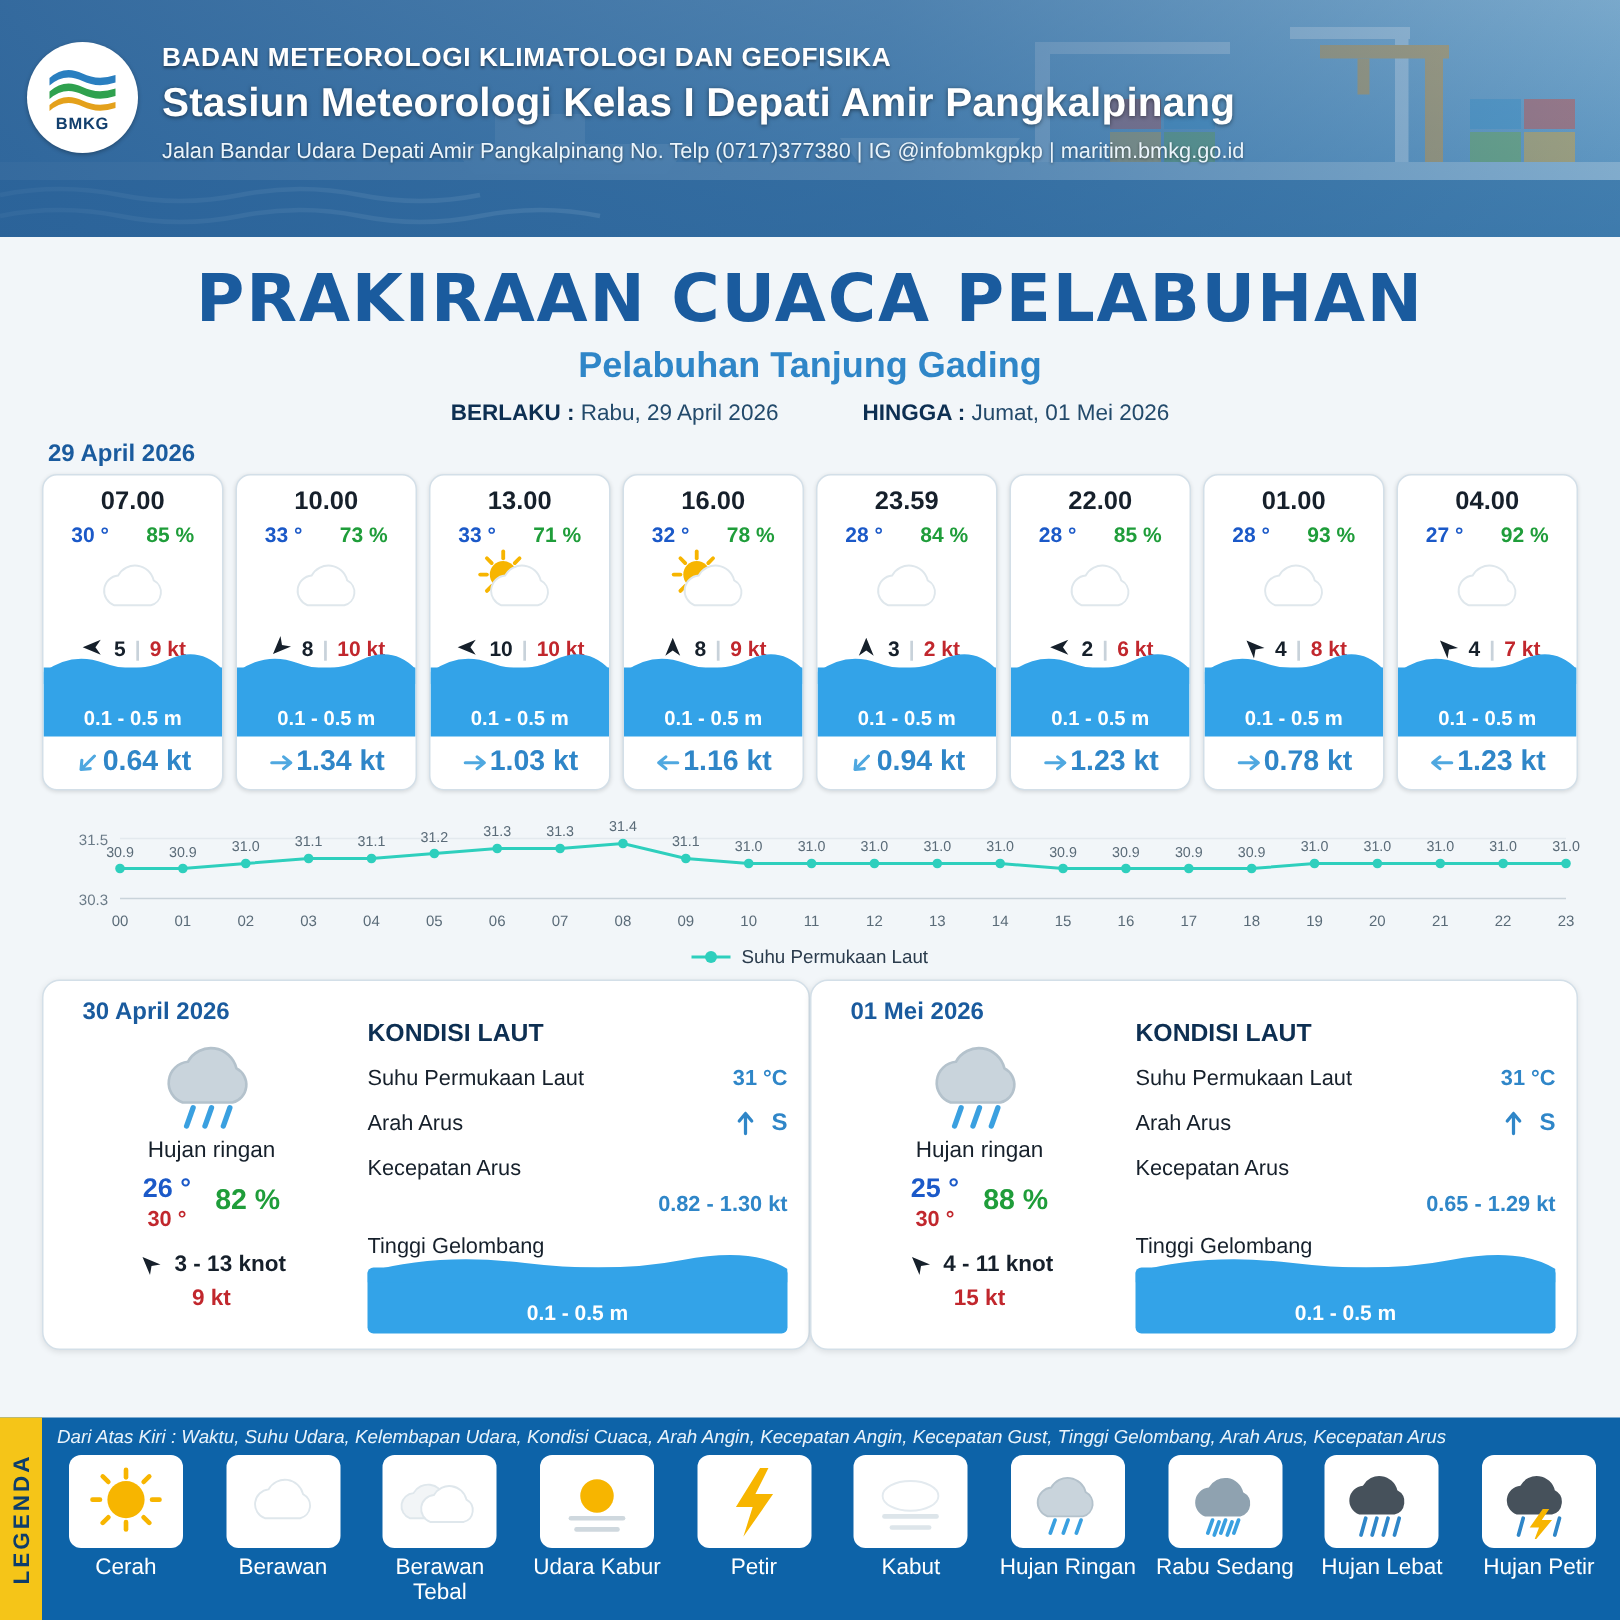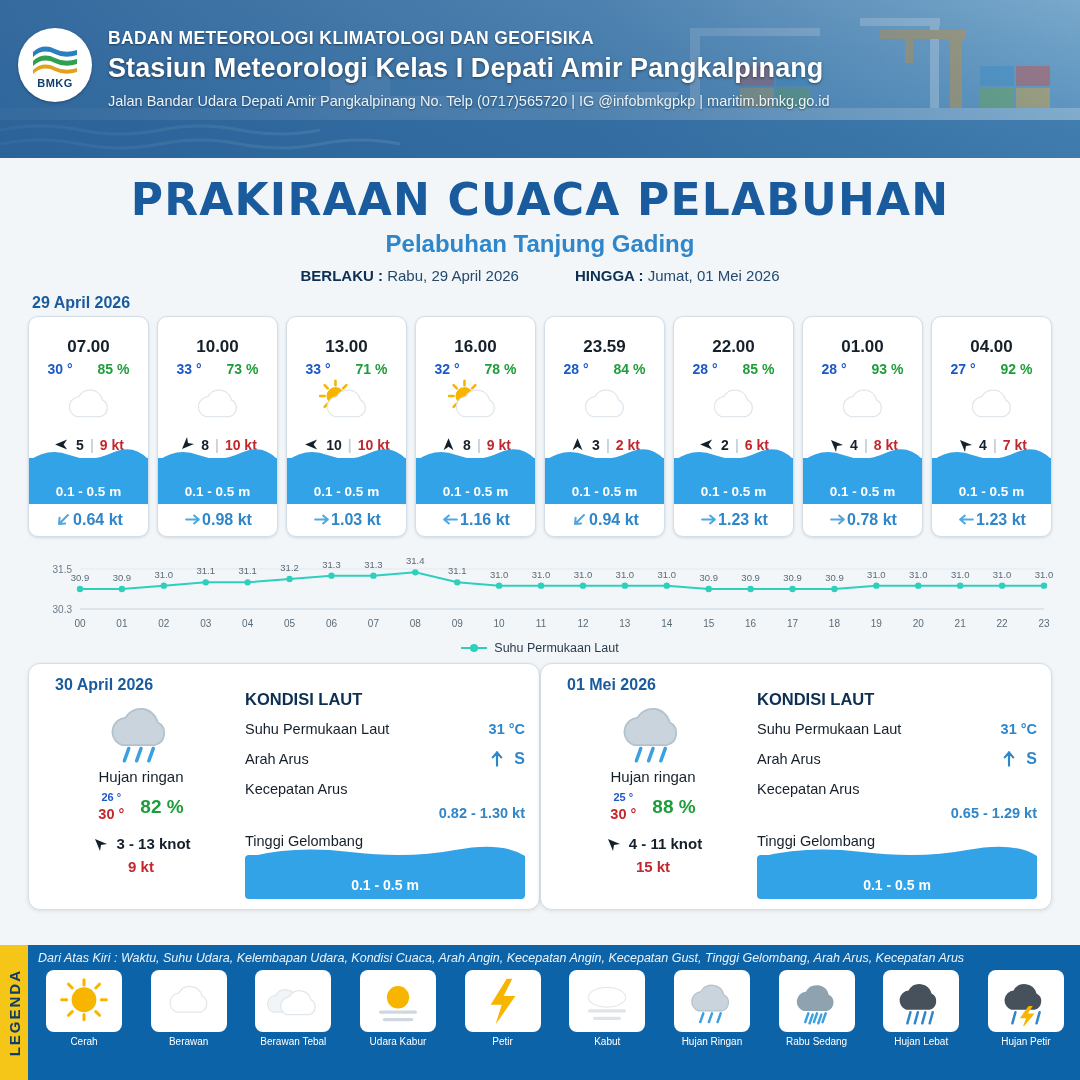--- a/index.html
+++ b/index.html
@@ -85,21 +85,21 @@
   
   .cards {
     display:flex; gap: 8px; padding: 0 28px; justify-content:space-between;
   }
   .card {
     width: 124px; background:#ffffff; border-radius: 10px;
     border: 1px solid #d3dfe8;
     box-shadow: 0 1px 3px rgba(0,0,0,.12);
     overflow:hidden; padding-bottom: 0;
   }
-  .c-time { text-align:center; font-size:17px; font-weight:bold; color:#16202b; padding-top:20px; }
+  .c-time { text-align:center; font-size:17px; font-weight:bold; color:#16202b; padding-top:7px; }
   .c-temphum {
     display:flex; justify-content:space-around; align-items:baseline;
     font-size:14px; font-weight:bold; padding: 4px 6px 0;
   }
   .c-temp { color:#1b59c8; }
   .c-hum { color:#1f9d3a; }
   .c-icon { height: 56px; display:flex; align-items:center; justify-content:center; }
   .c-wind {
     display:flex; align-items:center; justify-content:center; gap:6px;
     font-size:14px; font-weight:bold; padding: 3px 0 5px;
@@ -110,21 +110,21 @@
   .wave-band {
     position:relative; height:46px; background:#33a3e8;
   }
   .wave-band svg { position:absolute; top:-11px; left:0; width:100%; height:22px; display:block; }
   .wave-txt {
     position:absolute; bottom:5px; left:0; width:100%; text-align:center;
     color:#fff; font-size:13.5px; font-weight:bold;
   }
   .c-cur {
     display:flex; align-items:center; justify-content:center; gap:0;
-    padding: 6px 0 7px; font-size:16px; font-weight:bold; color:#2f86c8;
+    padding: 6px 0 7px; font-size:19px; font-weight:bold; color:#2f86c8;
   }
 
   
   .arrow { display:inline-block; }
   .arrow svg { display:block; }
 
   
   .chart-wrap { margin: 10px 24px 0; }
   .chart-box { position: relative; height: 90px; }
   .chart-svg { width:100%; height: 90px; display:block; }
@@ -144,21 +144,21 @@
     flex:1; background:#fff; border-radius:12px; border:1px solid #d3dfe8;
     box-shadow:0 1px 4px rgba(0,0,0,.10);
     display:flex; padding: 12px 14px 10px; min-height: 246px;
   }
   .d-left { width: 196px; text-align:center; }
   .d-date { font-size:16px; font-weight:bold; color:#1a5b9e; text-align:left; padding-left:12px;}
   .d-icon { height: 66px; display:flex; align-items:center; justify-content:center; margin-top:4px;}
   .d-cond { font-size:15px; color:#16202b; margin-top:4px; }
   .d-tt { display:flex; justify-content:center; align-items:center; gap: 16px; margin-top:6px; }
   .d-temps { line-height:1.25; }
-  .d-tmin { font-size:11px; font-weight:bold; color:#1b59c8; }
+  .d-tmin { font-size:18px; font-weight:bold; color:#1b59c8; }
   .d-tmax { font-size:14.5px; font-weight:bold; color:#c1272d; }
   .d-hum { font-size:19px; font-weight:bold; color:#1f9d3a; }
   .d-wind { display:flex; align-items:center; justify-content:center; gap:8px; margin-top:12px; font-size:15px; font-weight:bold; color:#16202b;}
   .d-gust { font-size:15px; font-weight:bold; color:#c1272d; margin-top:6px; }
   .d-right { flex:1; padding-left: 6px; }
   .d-title { font-size:16.5px; font-weight:bold; color:#0d2f52; margin-top:14px; }
   .d-row { display:flex; justify-content:space-between; align-items:center; margin-top:12px; font-size:14.5px; color:#16202b; }
   .d-row .v { color:#2f86c8; font-weight:bold; }
   .d-row .dirv { display:flex; align-items:center; gap:7px; color:#2f86c8; font-weight:bold; font-size:16px;}
   .d-wave {
@@ -183,21 +183,21 @@
   }
   .legend-body { flex:1; padding: 6px 8px 0 10px; }
   .legend-note { color:#eaf4fb; font-size:12.5px; font-style:italic; }
   .legend-items { display:flex; justify-content:space-between; margin-top:5px; }
   .li { width: 92px; text-align:center; }
   .li-ico {
     width: 76px; height: 62px; margin: 0 auto;
     background:#ffffff; border-radius:8px;
     display:flex; align-items:center; justify-content:center;
   }
-  .li-lb { color:#ffffff; font-size:10px; margin-top:4px; }
+  .li-lb { color:#ffffff; font-size:15px; margin-top:4px; }
 </style>
 </head>
 <body>
 
 <div class="header">
   <div class="hdr-sky"></div>
   <svg class="hdr-shapes" viewBox="0 0 1080 158" preserveAspectRatio="none">
     <rect x="0" y="118" width="1080" height="40" fill="#2f6fa3"></rect>
     <rect x="0" y="108" width="1080" height="12" fill="#b9d4e6"></rect>
     <g fill="#d8e7f1">
@@ -237,21 +237,21 @@
       <svg class="glyph" viewBox="0 0 52 34">
         <path d="M4 10 q10 -9 22 -3 q10 5 22 1 l0 5 q-12 4 -22 -1 q-12 -6 -22 3 z" fill="#2a7fc0"></path>
         <path d="M4 19 q10 -9 22 -3 q10 5 22 1 l0 5 q-12 4 -22 -1 q-12 -6 -22 3 z" fill="#2fa14e"></path>
         <path d="M4 28 q10 -9 22 -3 q10 5 22 1 l0 4 q-12 4 -22 -1 q-12 -6 -22 3 z" fill="#e4a11b"></path>
       </svg>
       <div class="txt">BMKG</div>
     </div>
     <div class="hdr-text">
       <div class="hdr-line1">BADAN METEOROLOGI KLIMATOLOGI DAN GEOFISIKA</div>
       <div class="hdr-line2">Stasiun Meteorologi Kelas I Depati Amir Pangkalpinang</div>
-      <div class="hdr-line3">Jalan Bandar Udara Depati Amir Pangkalpinang No. Telp (0717)565720 | IG @infobmkgpkp | maritim.bmkg.go.id</div>
+      <div class="hdr-line3">Jalan Bandar Udara Depati Amir Pangkalpinang No. Telp (0717)377380 | IG @infobmkgpkp | maritim.bmkg.go.id</div>
     </div>
   </div>
 </div>
 
 <div class="title-block">
   <div class="title-main">PRAKIRAAN CUACA PELABUHAN</div>
   <div class="title-sub">Pelabuhan Tanjung Gading</div>
   <div class="validity">
     <div>
       <b>BERLAKU :</b>
@@ -337,21 +337,21 @@
         <div class="wave-txt">0.1 - 0.5 m</div>
       </div>
       <div class="c-cur">
         <span class="arrow">
           <svg viewBox="0 0 24 24" width="19" height="19">
             <g transform="rotate(270 12 12)">
               <path d="M12 4 L12 20 M12 20 L7 14 M12 20 L17 14" stroke="#4fa8e0" stroke-width="2.6" fill="none" stroke-linecap="round" stroke-linejoin="round"></path>
             </g>
           </svg>
         </span>
-        <span>0.98 kt</span>
+        <span>1.34 kt</span>
       </div>
     </div>
     <div class="card">
       <div class="c-time">13.00</div>
       <div class="c-temphum">
         <span class="c-temp">33 °</span>
         <span class="c-hum">71 %</span>
       </div>
       <div class="c-icon">
         <svg viewBox="0 0 100 80" width="64" height="52">

